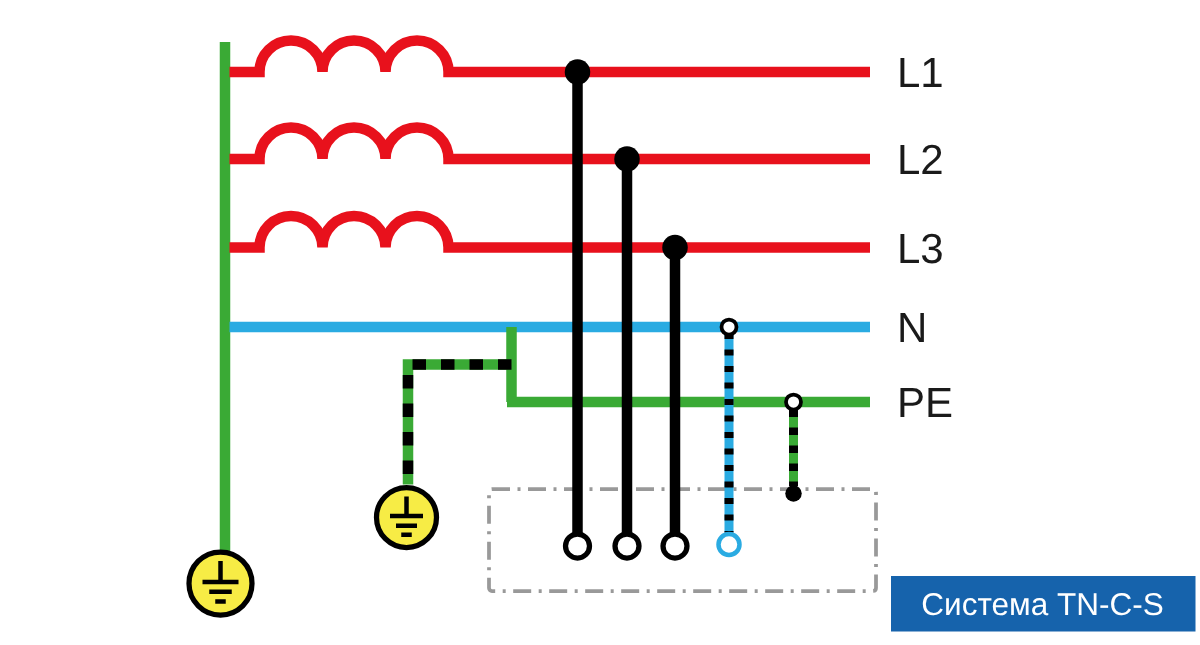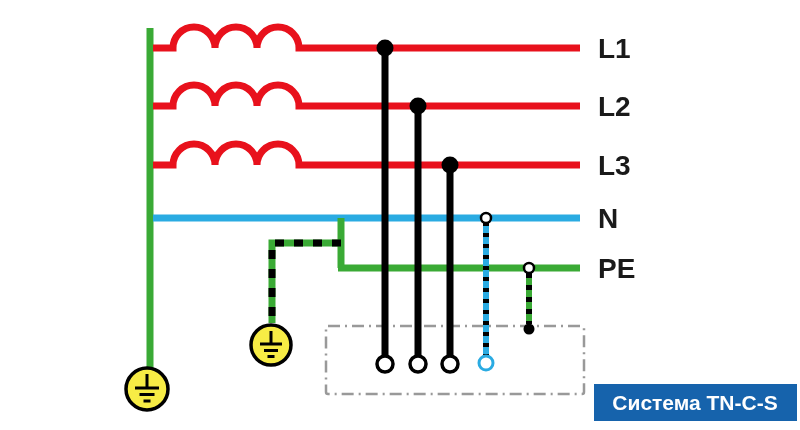--- a/index.html
+++ b/index.html
@@ -2,21 +2,20 @@
 <html style="--phase: #e8111c; --neutral: #2aabe2; --pe: #3aaa35; --load: #000000; --earth-fill: #f7ec45; --box: #999999; --title-bg: #1663ac; --title-fg: #ffffff;"><head>
 <meta charset="utf-8">
 <style>
   html, body { margin:0; padding:0; background:#ffffff; }
   .stage {
     position:relative;
     width:800px; height:430px;
     background:#ffffff;
     font-family:"Liberation Sans", sans-serif;
     overflow:hidden;
-    font-weight:bold;
   }
   svg text { font-family:"Liberation Sans", sans-serif; }
 
   .bus        { stroke:var(--pe); stroke-width:7; fill:none; }
   .phase      { stroke:var(--phase); stroke-width:7; fill:none; }
   .neutral    { stroke:var(--neutral); stroke-width:7; fill:none; }
   .peline     { stroke:var(--pe); stroke-width:7; fill:none; }
   .pen-base   { stroke:var(--pe); stroke-width:7; fill:none; }
   .pen-dash   { stroke:var(--load); stroke-width:7; fill:none; stroke-dasharray:9 10; }
   .load       { stroke:var(--load); stroke-width:7; fill:none; }

